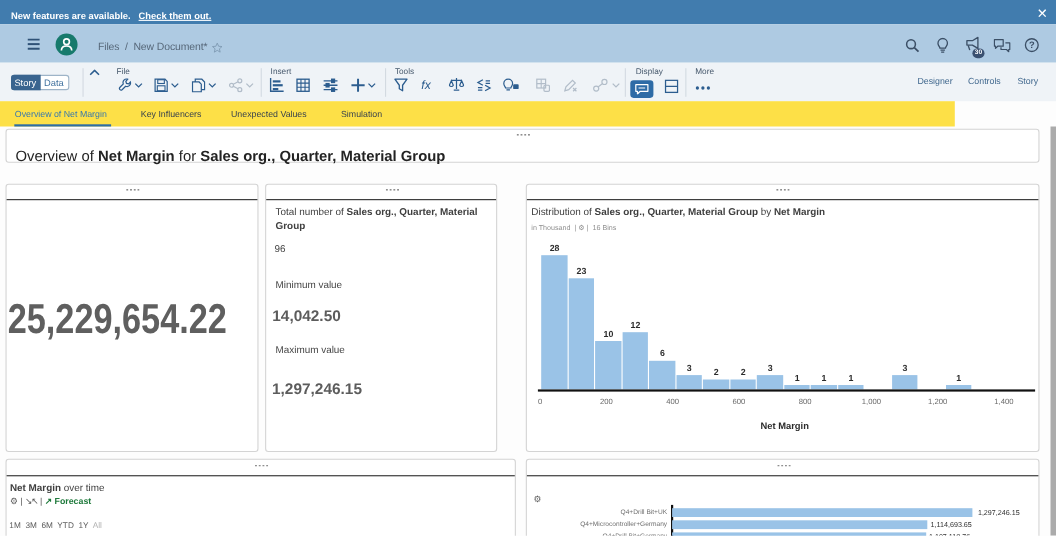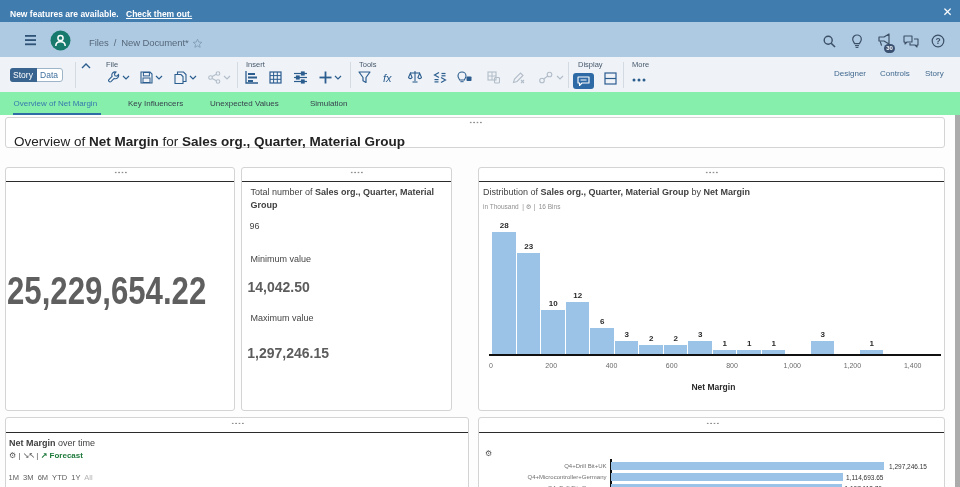--- a/index.html
+++ b/index.html
@@ -4,21 +4,21 @@
 <style>
   * { margin:0; padding:0; box-sizing:border-box; }
   html,body { width:960px; height:487px; overflow:hidden; font-family:"Liberation Sans", sans-serif; }
   body { position:relative; background:#fdfdfd; }
   .abs { position:absolute; }
   .b { font-weight:bold; }
   #banner { left:0; top:0; width:960px; height:22px; background:#417cae; color:#fff; font-size:8.5px; font-weight:bold; }
   #shell { left:0; top:22px; width:960px; height:35px; background:#aecae2; }
   .crumb { color:#57687a; font-size:9.5px; letter-spacing:-0.1px; top:15px; }
   #toolbar { left:0; top:57px; width:960px; height:35px; background:#eff3f7; }
-  #tabs { left:0; top:92px; width:960px; height:23px; background:#86efac; }
+  #tabs { left:0; top:92px; width:868px; height:23px; background:#fde047; }
   .tab { top:7px; font-size:8px; color:#38424d; }
   .tabsel { color:#3878ad; }
   .tabline { top:20.8px; height:1.8px; background:#2d6da4; }
   .glabel { top:3px; font-size:7.5px; color:#46586c;text-align:center; }
   .vdiv { top:5px; height:26px; width:1px; background:#d3dae1; }
   .rlink { top:12px; font-size:8px; color:#41688e; }
   .card { background:#fff; border:1px solid #d4d4d4; border-radius:3px; }
   .grip { height:2.5px; width:13px; top:3.5px;
           background-image:radial-gradient(circle, #8f8f8f 1px, transparent 1.1px);
           background-size:3.4px 3px; background-position:0 0; background-repeat:repeat-x; }

